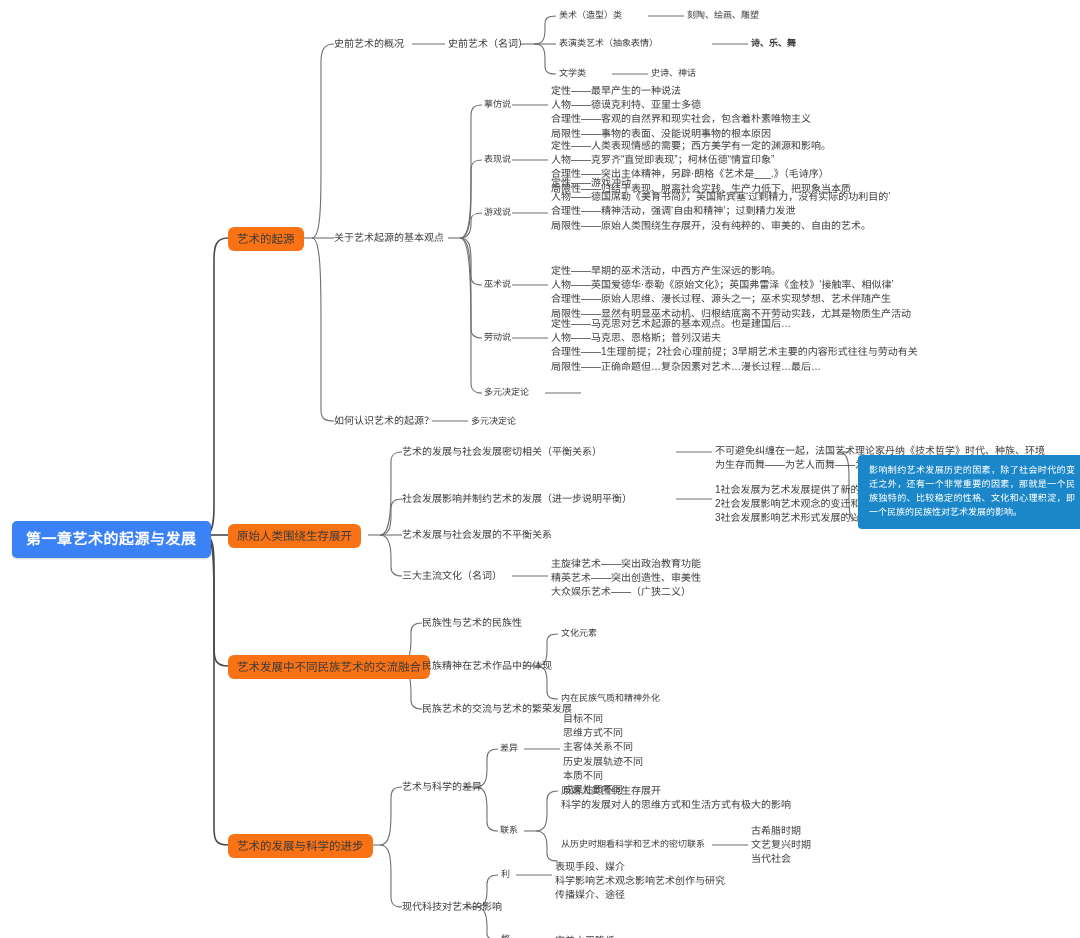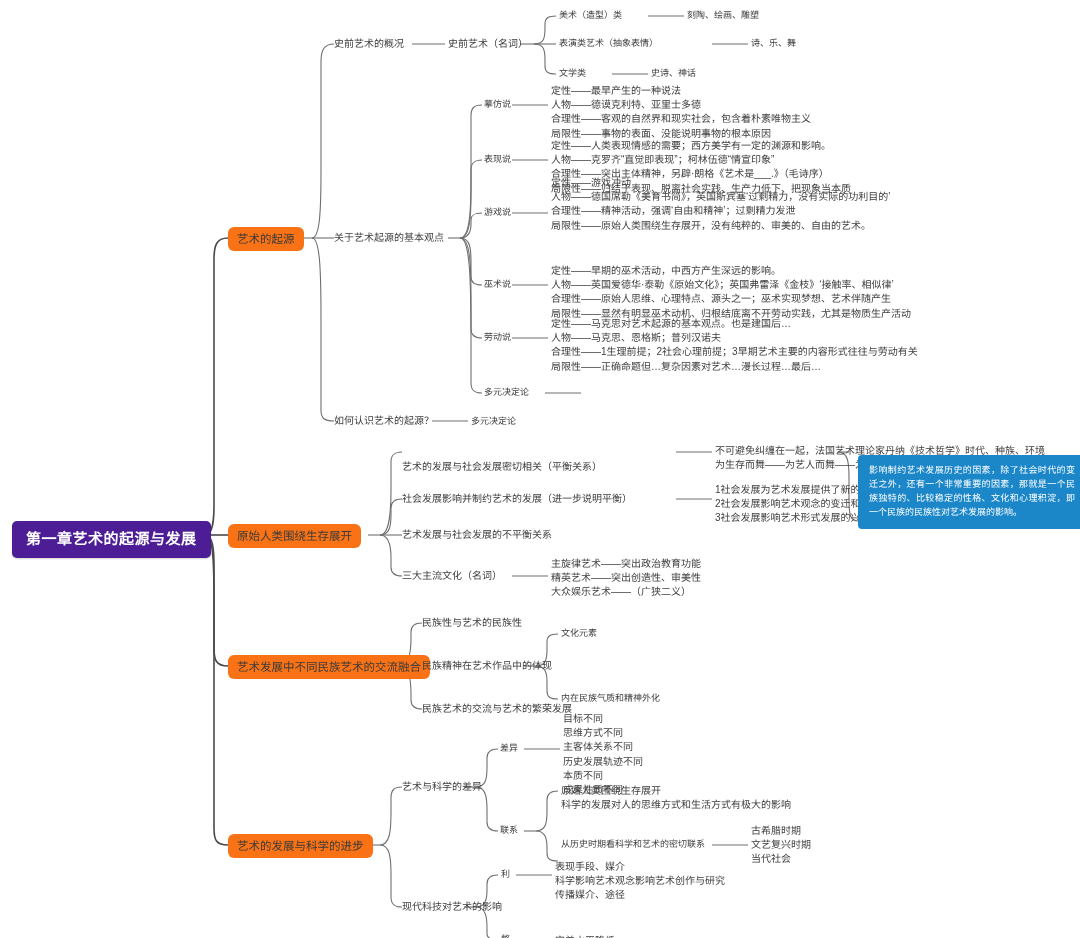--- a/index.html
+++ b/index.html
@@ -10,21 +10,21 @@
     color:#3b3b3b;
   }
   #canvas{position:absolute;inset:0;}
   svg#wires{position:absolute;left:0;top:0;width:1080px;height:938px;pointer-events:none;}
   svg#wires path{fill:none;stroke:#6f6f6f;stroke-width:1.1;}
   svg#wires path.thick{stroke:#4a4a4a;stroke-width:1.6;}
 
   .node{position:absolute;white-space:nowrap;line-height:1.25;}
 
   .root{
-    background:#4c1d95;color:#ffffff;font-weight:bold;font-size:15px;
+    background:#3b82f6;color:#ffffff;font-weight:bold;font-size:15px;
     padding:9px 14px;border-radius:5px;letter-spacing:.5px;
     box-shadow:0 1px 2px rgba(0,0,0,.18);
   }
   .lvl1{
     background:#f97316;color:#3a3a3a;font-size:11.5px;
     padding:5px 9px;border-radius:6px;
   }
   .lvl2{font-size:10px;color:#3d3d3d;}
   .lvl3{font-size:9px;color:#3d3d3d;}
   .lvl4{font-size:10px;color:#404040;}
@@ -130,21 +130,21 @@
   <div class="node lvl1" style="left:228px;top:524px;">原始人类围绕生存展开</div>
   <div class="node lvl1" style="left:228px;top:655px;">艺术发展中不同民族艺术的交流融合</div>
   <div class="node lvl1" style="left:228px;top:834px;">艺术的发展与科学的进步</div>
 
   <div class="node lvl2" style="left:334px;top:38px;">史前艺术的概况</div>
   <div class="node lvl2" style="left:448px;top:38px;"><span>史前艺术（名词）</span></div>
 
   <div class="node lvl3" style="left:559px;top:10px;">美术（造型）类</div>
   <div class="node lvl3" style="left:687px;top:10px;">刻陶、绘画、雕塑</div>
   <div class="node lvl3" style="left:559px;top:38px;">表演类艺术（抽象表情）</div>
-  <div class="node lvl3" style="left:751px;top:38px;">诗、乐、舞</div>
+  <div class="node lvl3" style="left:751px;top:38px;font-weight:bold;">诗、乐、舞</div>
   <div class="node lvl3" style="left:559px;top:68px;">文学类</div>
   <div class="node lvl3" style="left:651px;top:68px;">史诗、神话</div>
 
   <div class="node lvl2" style="left:334px;top:232px;">关于艺术起源的基本观点</div>
 
   <div class="node lvl3" style="left:484px;top:99px;">摹仿说</div>
   <div class="node lvl4 multiline" style="left:551px;top:84px;">定性——最早产生的一种说法
 人物——德谟克利特、亚里士多德
 合理性——客观的自然界和现实社会，包含着朴素唯物主义
 局限性——事物的表面、没能说明事物的根本原因</div>
@@ -157,35 +157,35 @@
 
   <div class="node lvl3" style="left:484px;top:207px;">游戏说</div>
   <div class="node lvl4 multiline" style="left:551px;top:176px;">定性——游戏冲动
 人物——德国席勒《美育书简》，英国斯宾塞‘过剩精力，没有实际的功利目的’
 合理性——精神活动，强调‘自由和精神’；过剩精力发泄
 局限性——原始人类围绕生存展开，没有纯粹的、审美的、自由的艺术。</div>
 
   <div class="node lvl3" style="left:484px;top:279px;">巫术说</div>
   <div class="node lvl4 multiline" style="left:551px;top:264px;">定性——早期的巫术活动，中西方产生深远的影响。
 人物——英国爱德华·泰勒《原始文化》；英国弗雷泽《金枝》‘接触率、相似律’
-合理性——原始人思维、心理特点、源头之一；巫术实现梦想、艺术伴随产生
+合理性——原始人思维、漫长过程、源头之一；巫术实现梦想、艺术伴随产生
 局限性——显然有明显巫术动机、归根结底离不开劳动实践，尤其是物质生产活动</div>
 
   <div class="node lvl3" style="left:484px;top:332px;">劳动说</div>
   <div class="node lvl4 multiline" style="left:551px;top:317px;">定性——马克思对艺术起源的基本观点。也是建国后…
 人物——马克思、恩格斯；普列汉诺夫
 合理性——1生理前提；2社会心理前提；3早期艺术主要的内容形式往往与劳动有关
 局限性——正确命题但…复杂因素对艺术…漫长过程…最后…</div>
 
   <div class="node lvl3" style="left:484px;top:387px;">多元决定论</div>
 
   <div class="node lvl2" style="left:334px;top:415px;">如何认识艺术的起源？</div>
   <div class="node lvl3" style="left:471px;top:416px;">多元决定论</div>
 
-  <div class="node lvl2" style="left:402px;top:446px;margin-top:15px;">艺术的发展与社会发展密切相关（平衡关系）</div>
+  <div class="node lvl2" style="left:402px;top:446px;">艺术的发展与社会发展密切相关（平衡关系）</div>
   <div class="node lvl4 multiline" style="left:715px;top:444px;">不可避免纠缠在一起，法国艺术理论家丹纳《技术哲学》时代、种族、环境
 为生存而舞——为艺人而舞——为礼法而舞——为人民而舞</div>
 
   <div class="node lvl2" style="left:402px;top:493px;">社会发展影响并制约艺术的发展（进一步说明平衡）</div>
   <div class="node lvl4 multiline" style="left:715px;top:483px;">1社会发展为艺术发展提供了新的主题和题材
 2社会发展影响艺术观念的变迁和更替
 3社会发展影响艺术形式发展的兴衰</div>
 
   <div class="node lvl2" style="left:402px;top:529px;">艺术发展与社会发展的不平衡关系</div>
 

